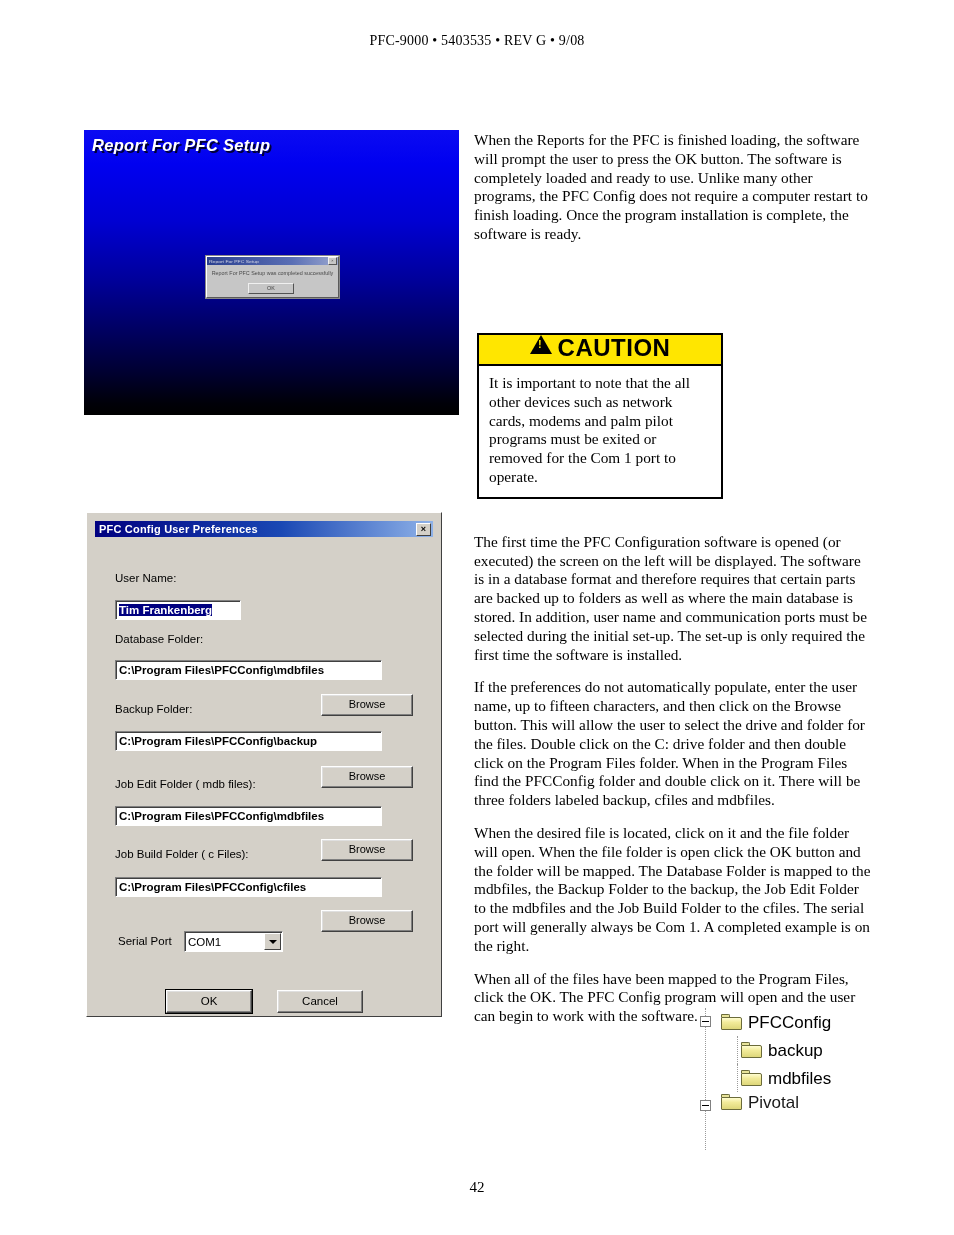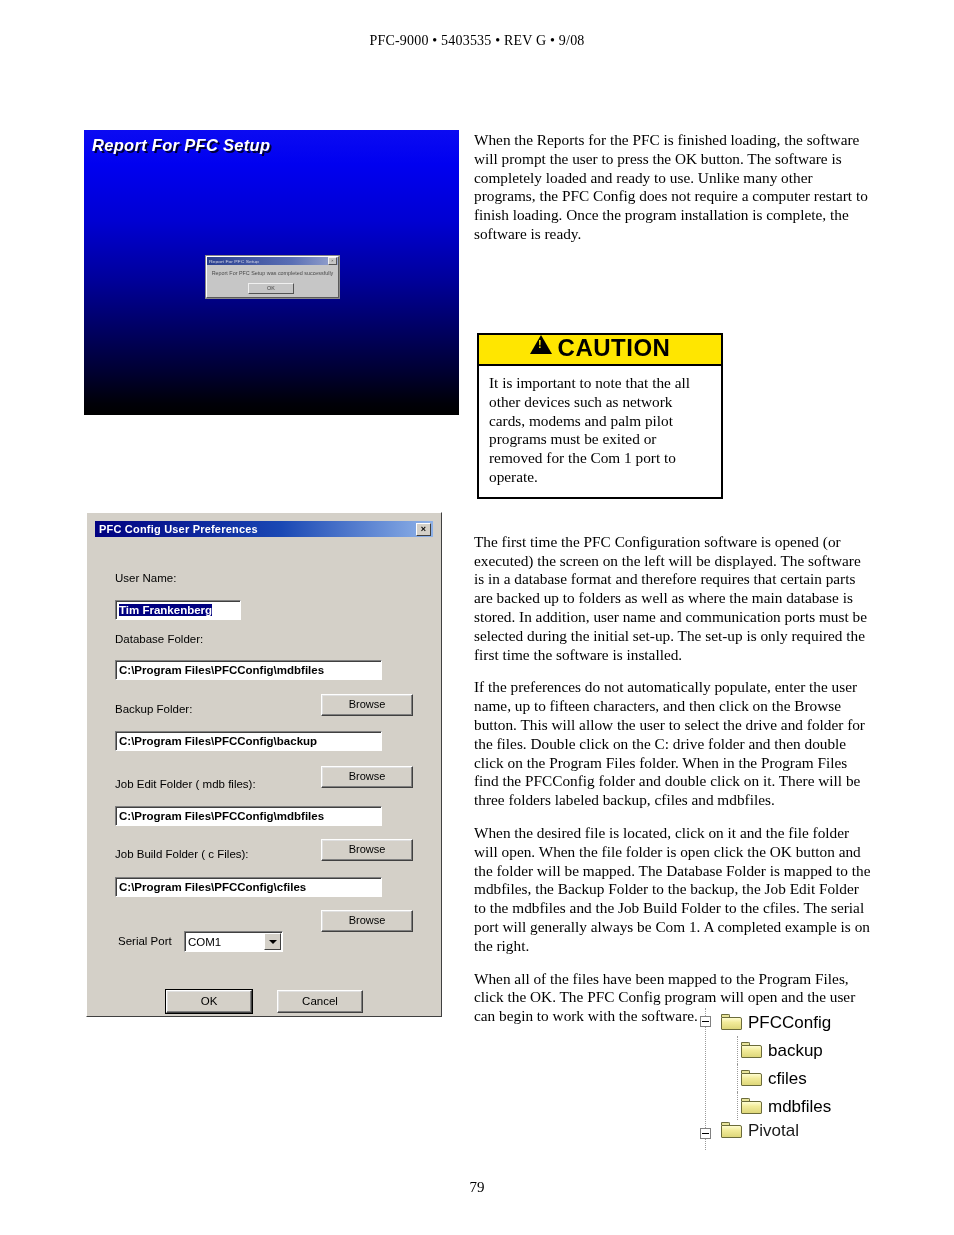--- a/index.html
+++ b/index.html
@@ -548,28 +548,20 @@
 
   <div class="tree-row child">
     <span class="v-line-child"></span>
     <span class="folder-icon">
         <span class="tab"></span>
         <span class="body"></span>
       </span>
     <span class="tree-label">backup</span>
   </div>
 
-  <div class="tree-row child">
-    <span class="v-line-child"></span>
-    <span class="folder-icon">
-        <span class="tab"></span>
-        <span class="body"></span>
-      </span>
-    <span class="tree-label">cfiles</span>
-  </div>
 
   <div class="tree-row child">
     <span class="v-line-child"></span>
     <span class="folder-icon">
         <span class="tab"></span>
         <span class="body"></span>
       </span>
     <span class="tree-label">mdbfiles</span>
   </div>
 
@@ -577,13 +569,13 @@
     <span class="expander"></span>
     <span style="display:inline-block;width:16px;"></span>
     <span class="folder-icon">
         <span class="tab"></span>
         <span class="body"></span>
       </span>
     <span class="tree-label">Pivotal</span>
   </div>
 </div>
 
-<div class="page-number">79</div>
+<div class="page-number">42</div>
 
 </body></html>

